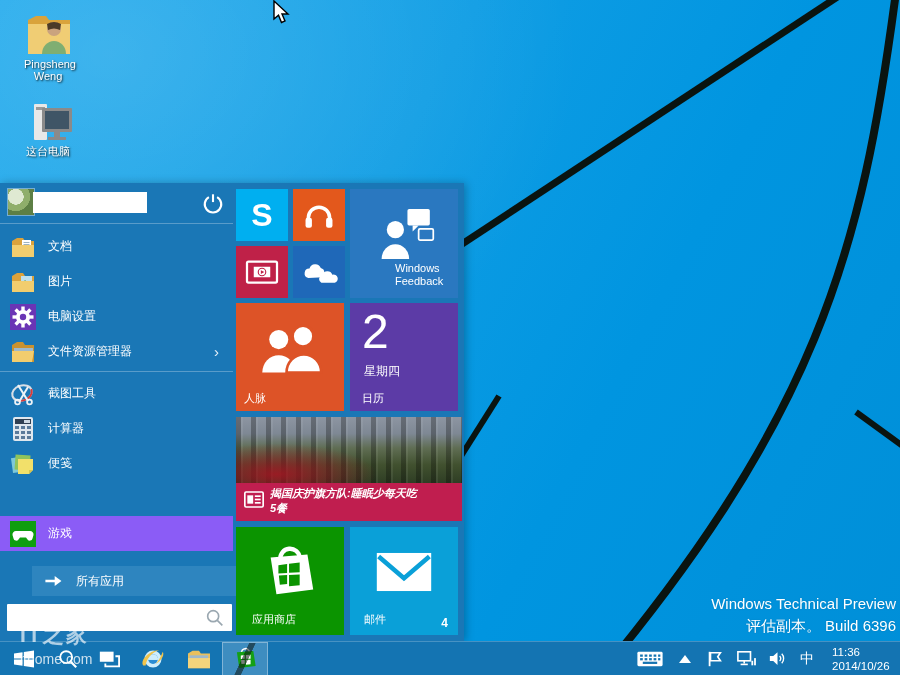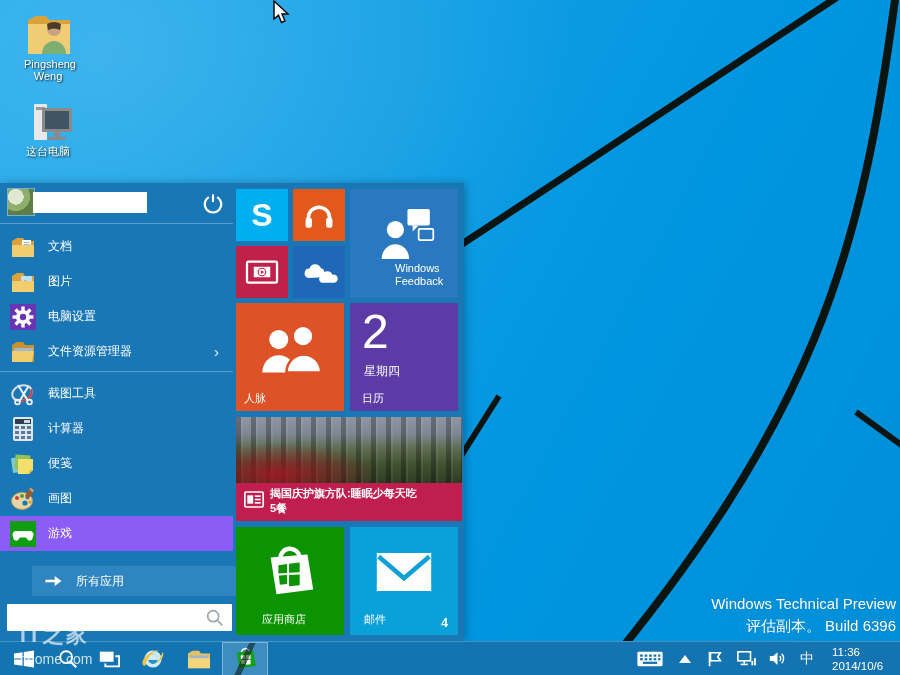--- a/index.html
+++ b/index.html
@@ -50,21 +50,21 @@
   .t-cal-day { position:absolute; left:12px; top:0px; font-size:48px; font-weight:200; line-height:58px; }
   .t-cal-week { position:absolute; left:14px; top:60px; font-size:12px; }
   .t-mail-badge { position:absolute; right:10px; bottom:5px; font-size:12px; font-weight:bold; }
   .tile-news { background:#3a4a36; }
   .news-photo { position:absolute; inset:0;
     background:
       radial-gradient(ellipse at 18% 55%, rgba(170,20,35,.85), transparent 38%),
       repeating-linear-gradient(90deg, rgba(0,0,0,.28) 0 5px, rgba(255,255,255,.07) 5px 7px, transparent 7px 15px),
       linear-gradient(180deg,#8d95a2 0%, #7e8894 16%, #5f6d53 30%, #41512f 46%, #2e3d24 64%, #243322 100%);
   }
-  .news-banner { position:absolute; left:0; right:0; bottom:0; height:38px; display:flex; align-items:flex-start; }
+  .news-banner { position:absolute; left:0; right:0; bottom:0; height:38px; display:flex; align-items:flex-start;font-style:italic; }
   .news-banner .txt { font-size:11px; font-weight:bold; line-height:15px; padding-top:3px; }
   .news-icon { margin:8px 6px 0 8px; flex:none; }
 
   
   #taskbar { position:absolute; left:0; bottom:0; width:900px; height:34px; background:#1474b2;
      border-top:1px solid rgba(255,255,255,.22); display:flex; align-items:center; }
   .tb-btn { height:34px; display:flex; align-items:center; justify-content:center; flex:none; }
   .tb-btn.active { background:rgba(255,255,255,.18); border:1px solid rgba(255,255,255,.35); position:relative; }
   .tb-slash { position:absolute; inset:0; background:linear-gradient(115deg, transparent 44%, rgba(10,20,15,.55) 45% 55%, transparent 56%); }
   #tray { margin-left:auto; display:flex; align-items:center; }
@@ -227,33 +227,20 @@
     <div class="sm-item" style="top:263px">
       <svg class="ic" viewBox="0 0 26 26">
         <rect x="2" y="6" width="15" height="15" fill="#7ec8d8" transform="rotate(-8 10 14)"></rect>
         <rect x="5" y="4" width="15" height="15" fill="#8fc45c" transform="rotate(4 12 12)"></rect>
         <path d="M8,8 h15 v11 l-4,4 h-11 z" fill="#f2e06a"></path>
         <path d="M23,19 l-4,4 v-4 z" fill="#d8c44e"></path>
       </svg>
       <span class="lbl">便笺</span>
     </div>
 
-    <div class="sm-item" style="top:298px">
-      <svg class="ic" viewBox="0 0 26 26">
-        <ellipse cx="12" cy="15" rx="10.5" ry="8.5" fill="#e7d6a4" stroke="#b89a5c" stroke-width="1"></ellipse>
-        <circle cx="15" cy="17" r="2.6" fill="#1a77b6"></circle>
-        <circle cx="7" cy="12" r="2" fill="#d04038"></circle>
-        <circle cx="12" cy="10" r="2" fill="#4a9e3f"></circle>
-        <circle cx="17.5" cy="11.5" r="2" fill="#3f6fc0"></circle>
-        <circle cx="20" cy="16" r="1.8" fill="#e8a23c"></circle>
-        <path d="M19,3 l4,4 -5,6 -3,-3 z" fill="#9a5b30"></path>
-        <path d="M21,1.5 l3,3 -1.5,2 -3.5,-3.5 z" fill="#caa06a"></path>
-      </svg>
-      <span class="lbl">画图</span>
-    </div>
 
     <div class="sm-item hl" style="top:333px">
       <svg class="ic" viewBox="0 0 26 26">
         <rect width="26" height="26" fill="#0f9e0f"></rect>
         <path d="M6,10 h14 a3.5,3.5 0 0 1 3.5,4 l-1,3.5 a2.8,2.8 0 0 1 -5,1 L16,16.5 h-6 l-1.5,2 a2.8,2.8 0 0 1 -5,-1 L2.5,14 a3.5,3.5 0 0 1 3.5,-4 z" fill="#fff"></path>
       </svg>
       <span class="lbl">游戏</span>
     </div>
 
     <div class="sm-item hl2" style="top:383px; height:30px">
@@ -363,21 +350,21 @@
           <path d="M22,18 a10,10 0 0 1 20,-2" stroke="#fff" stroke-width="4.5" fill="none"></path>
           <path d="M12,16 l38,-3 6,36 -38,5 z" fill="#fff"></path>
           <g fill="#0b9400">
             <polygon points="20,24 29,22.8 29,32 20,32.6"></polygon>
             <polygon points="31,22.6 42,21.3 42,31.2 31,31.9"></polygon>
             <polygon points="20.5,34.6 29,34.2 29,43.4 21.5,44.2"></polygon>
             <polygon points="31,34.1 42,33.5 42,44.6 31,45.8"></polygon>
           </g>
         </svg>
       </div>
-      <div class="tlabel" style="left:26px;bottom:8px">应用商店</div>
+      <div class="tlabel" style="left:16px;bottom:8px">应用商店</div>
     </div>
 
     <div class="tile" style="left: 350px; top: 344px; width: 108px; height: 108px; background: rgb(10, 160, 216); padding-left: 13px;">
       <div class="center" style="bottom:18px">
         <svg width="58" height="42" viewBox="0 0 64 46">
           <rect x="2" y="2" width="60" height="42" fill="#fff"></rect>
           <polyline points="4,6 32,30 60,6" fill="none" stroke="#0aa0d8" stroke-width="5"></polyline>
         </svg>
       </div>
       <div class="tlabel" style="left:14px;bottom:8px">邮件</div>
@@ -481,21 +468,21 @@
       <div class="tray-ic" style="width:30px">
         <svg width="19" height="17" viewBox="0 0 22 20">
           <polygon points="2,7 6,7 11,2.5 11,17.5 6,13 2,13" fill="#fff"></polygon>
           <path d="M13.5,7 a4.5,4.5 0 0 1 0,6" stroke="#fff" stroke-width="1.6" fill="none"></path>
           <path d="M16,4.5 a8,8 0 0 1 0,11" stroke="#fff" stroke-width="1.6" fill="none"></path>
         </svg>
       </div>
       <div class="tray-ic tray-ime" style="width:30px">中</div>
       <div class="tray-clock">
         <div>11:36</div>
-        <div>2014/10/6</div>
+        <div>2014/10/26</div>
       </div>
     </div>
   </div>
 
   <div class="site-mark">
     <div class="logo">IT之家</div>
     <div class="url">ithome.com</div>
   </div>
 
   <svg id="cursor" width="18" height="26" viewBox="0 0 18 26">

